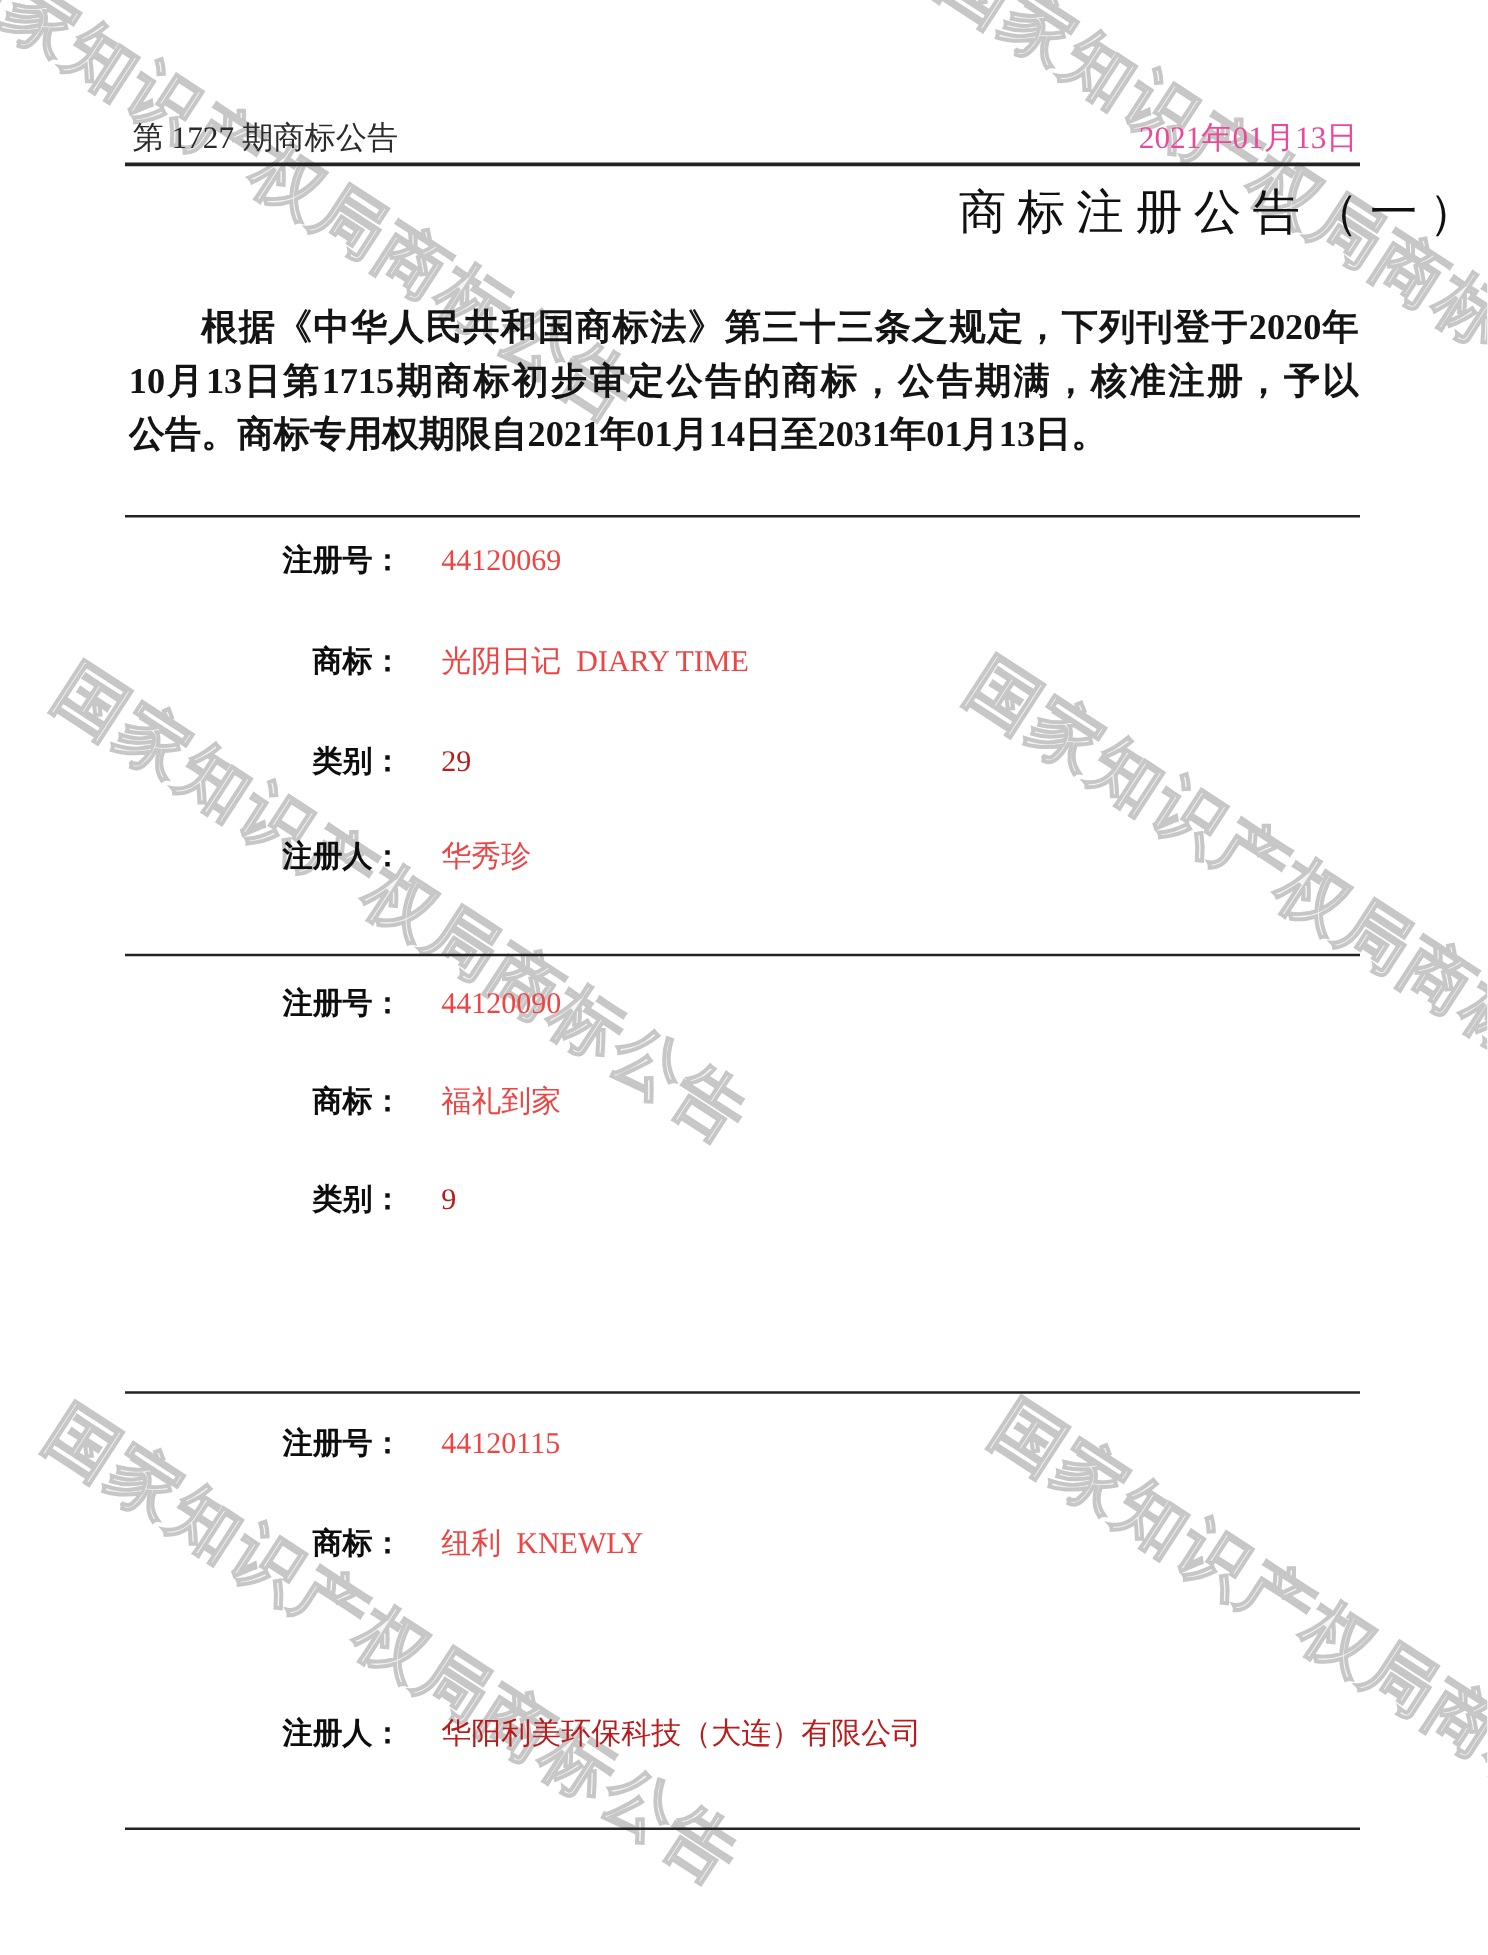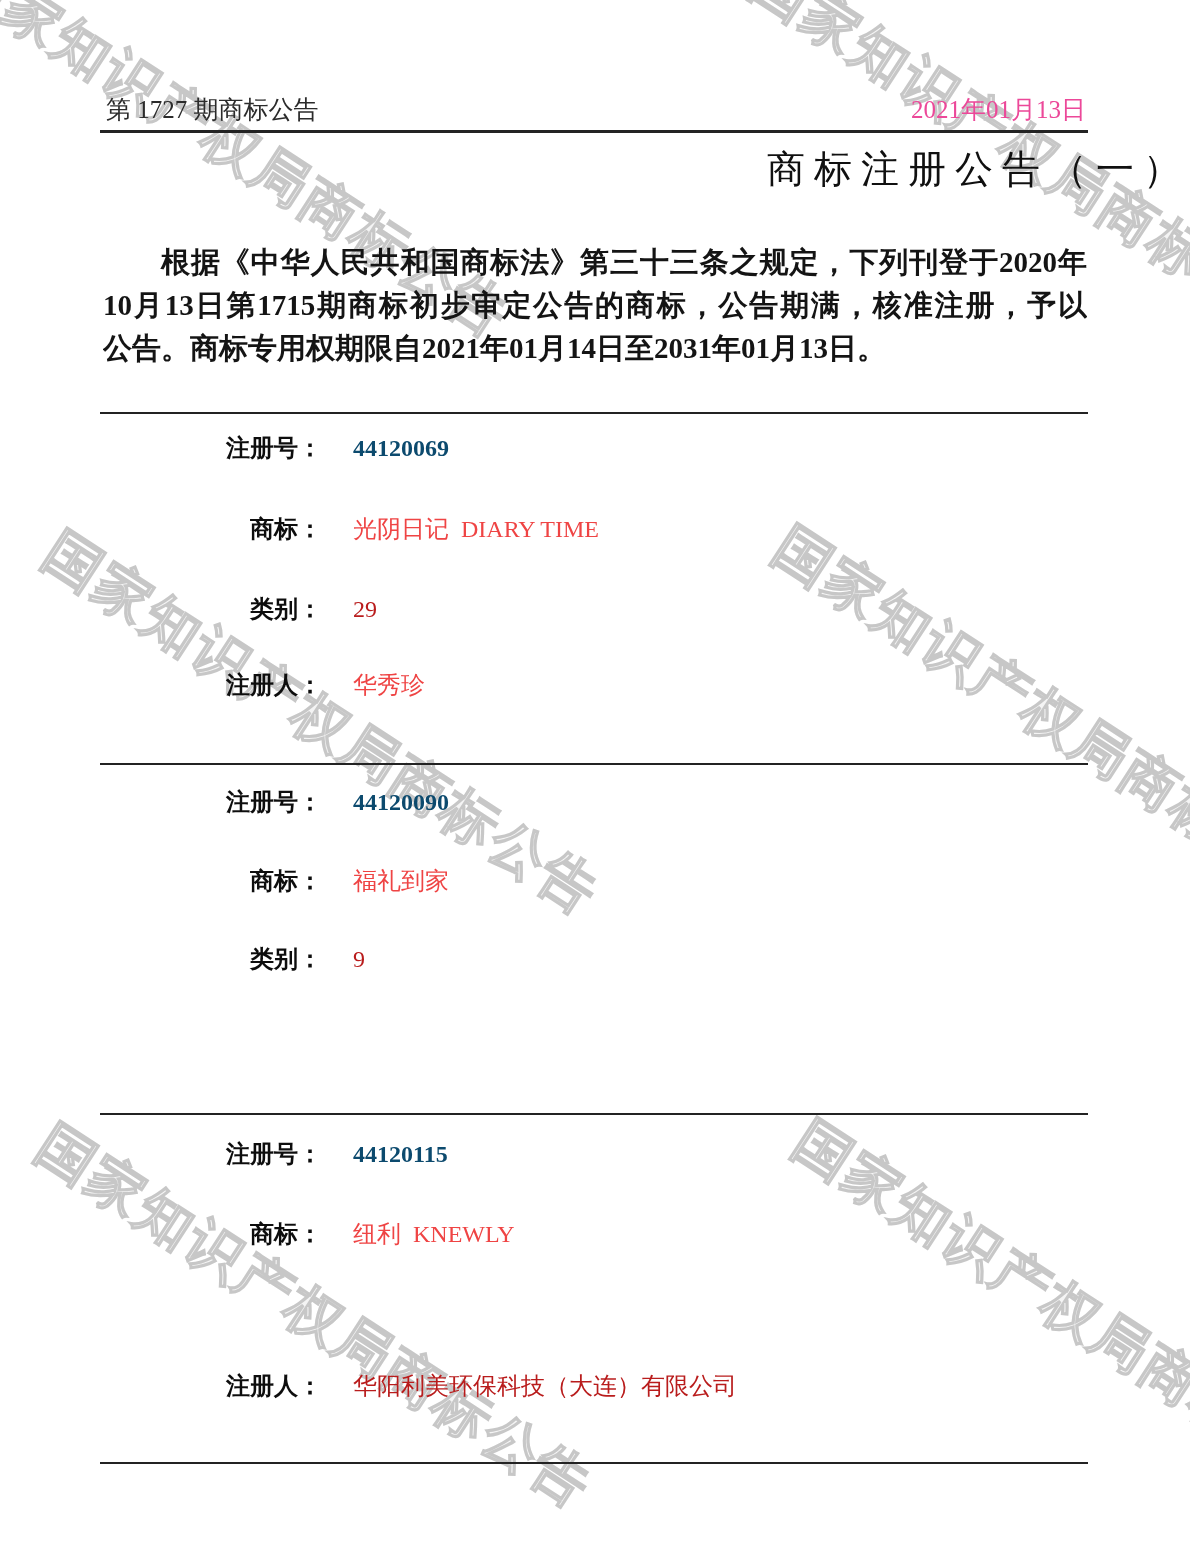--- a/index.html
+++ b/index.html
@@ -38,21 +38,21 @@
   .just{text-align:justify;text-align-last:justify;}
   .indent{text-indent:58px;}
   
   .row{position:absolute;left:100px;font-size:24px;white-space:pre;}
   .lbl{
     display:inline-block;width:222px;text-align:right;font-weight:700;color:#0d0d0d;
     font-family:Liberation Serif, serif;
   }
   .val{margin-left:31px;color:#b91c1c;}
   .val-tm{color:#ef4444;}
-  .val-reg{color:#0c4a6e;font-weight:bold;}
+  .val-reg{color:#ef4444;}
 </style>
 </head>
 <body>
 
 <div class="page">
 
   <div class="watermark wm-tl">国家知识产权局商标公告</div>
   <div class="watermark wm-tr">国家知识产权局商标公告</div>
   <div class="watermark wm-ml">国家知识产权局商标公告</div>
   <div class="watermark wm-mr">国家知识产权局商标公告</div>

